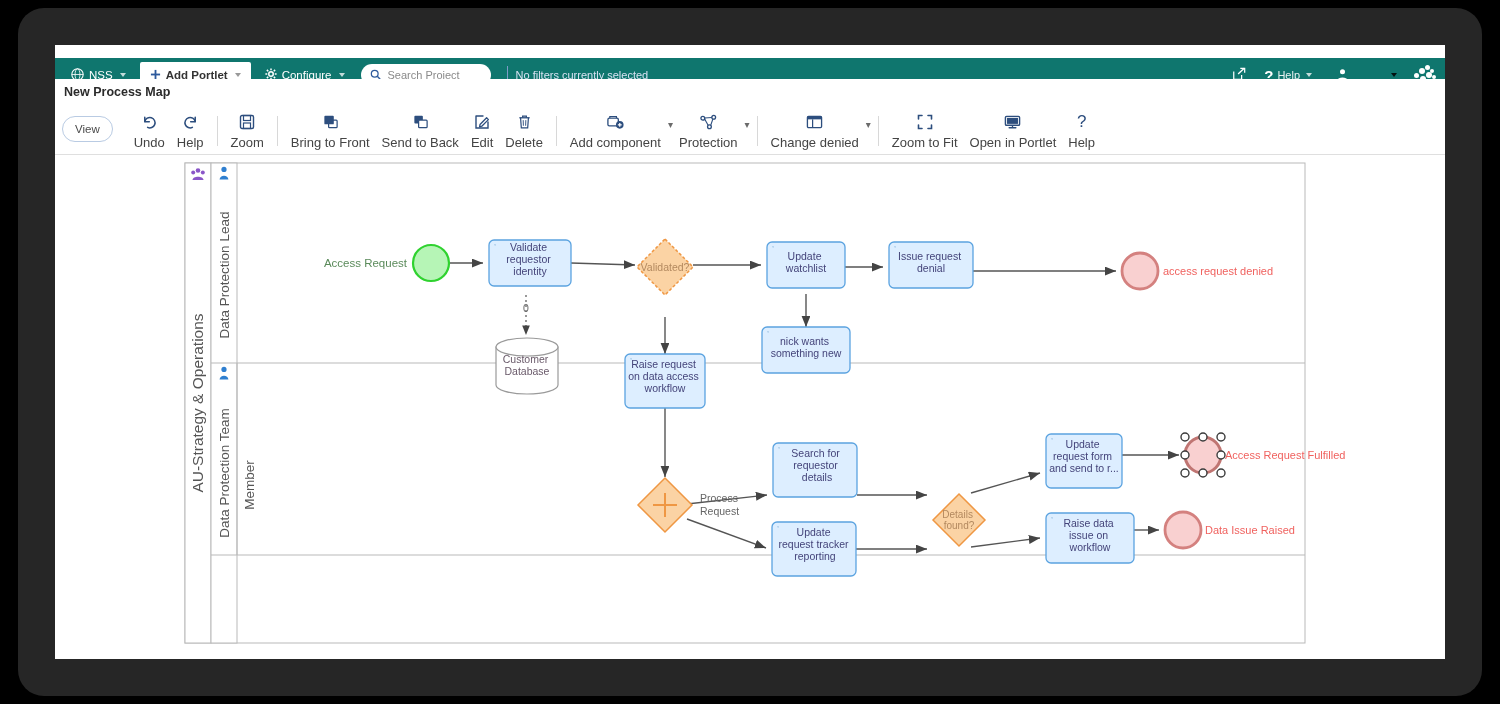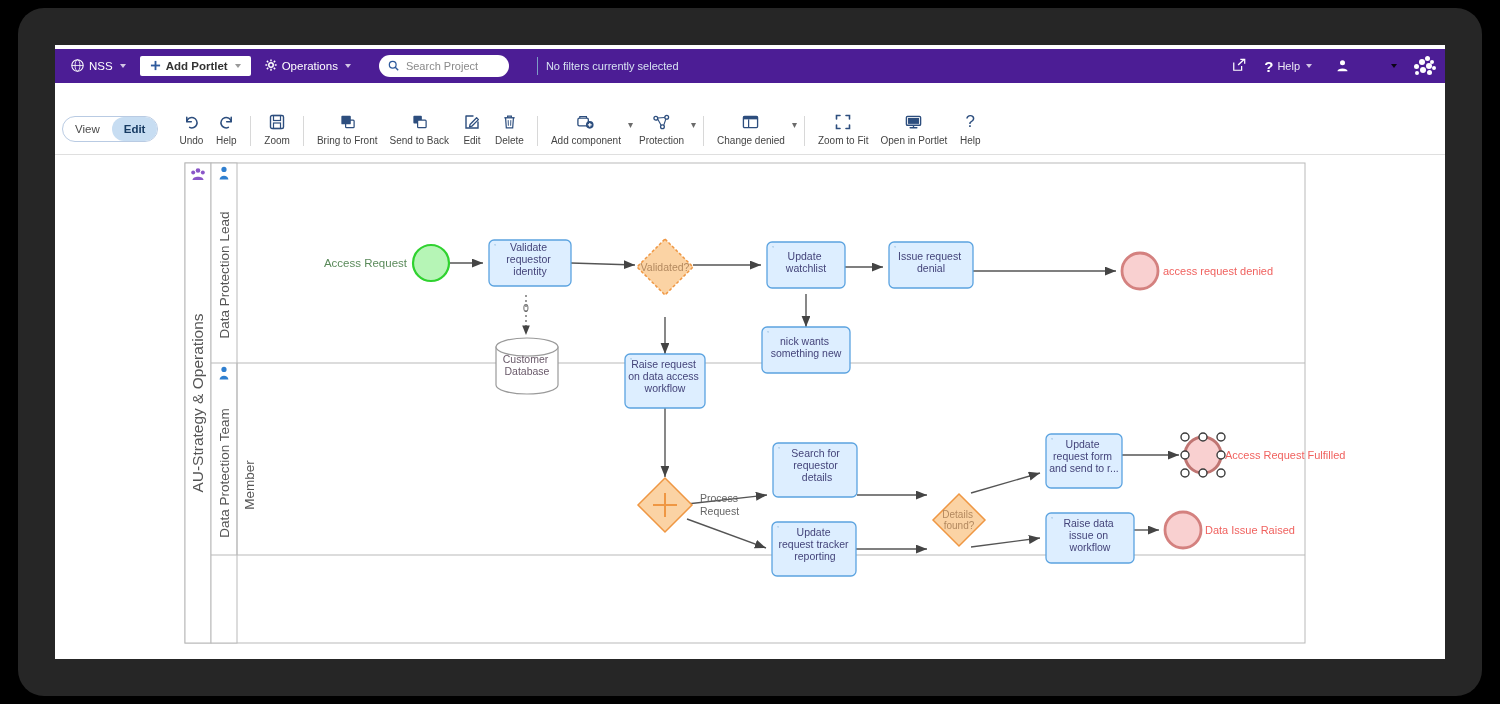--- a/index.html
+++ b/index.html
@@ -28,63 +28,63 @@
     position: absolute;
     left: 55px; top: 45px;
     width: 1390px; height: 614px;
     background: #ffffff;
     overflow: hidden;
   }
 
   
   .topbar {
     position: absolute;
-    left: 0; top: 4px;
+    left: 0; top: 13px;
     width: 1390px; height: 34px;
-    background: #4c1d95;
+    background: #0f766e;
     display: flex;
     align-items: center;
     padding: 0 8px;
   }
   .tb-item {
     display: flex; align-items: center;
     height: 24px;
     color: #ffffff;
     font-size: 11.5px;
     padding: 0 8px;
     gap: 5px;
     white-space: nowrap;
     cursor: default;
   }
   .tb-item.boxed {
     background: #ffffff;
     color: #333333;
     border-radius: 2px;
-    height: 20px;
+    height: 26px;
     margin: 0 6px;
     font-weight: bold;
     padding: 0 10px;
   }
   .caret {
     display: inline-block;
     width: 0; height: 0;
     border-left: 3.5px solid transparent;
     border-right: 3.5px solid transparent;
     border-top: 4px solid currentColor;
     opacity: .75;
     margin-left: 2px;
   }
   .search-box {
     display: flex; align-items: center;
     background: #ffffff;
     border-radius: 13px;
     height: 22px;
     width: 130px;
     padding: 0 9px;
-    margin: 0 20px;
+    margin: 0 8px;
     gap: 5px;
   }
   .search-box input {
     border: 0; outline: 0;
     font-size: 11px;
     color: #555;
     width: 96px;
     font-family: "Liberation Sans", sans-serif;
     background: transparent;
   }
@@ -142,20 +142,21 @@
   }
   .toggle {
     display: flex;
     align-items: center;
     border: 1px solid #b9cbe3;
     border-radius: 14px;
     height: 26px;
     margin-top: 9px;
     overflow: hidden;
     background: #fff;
+    flex-direction: column;
   }
   .toggle span {
     font-size: 11.5px;
     padding: 0 12px;
     line-height: 24px;
     color: #4a4a4a;
     cursor: pointer;
   }
   .toggle span.on {
     background: #c7ddf2;
@@ -173,21 +174,21 @@
     padding: 4px 6px 0 6px;
     cursor: pointer;
     color: #3a3a3a;
   }
   .tool .ico {
     height: 22px;
     display: flex; align-items: center; justify-content: center;
     color: #2d4e7e;
   }
   .tool .lbl {
-    font-size: 10px;
+    font-size: 13px;
     color: #444;
     margin-top: 2px;
     white-space: nowrap;
   }
   .tsep {
     width: 1px;
     height: 30px;
     background: #d8d8d8;
     margin: 9px 7px 0 7px;
   }
@@ -255,21 +256,21 @@
                 <line x1="8" y1="13" x2="8" y2="15.5"></line>
               <line x1="0.5" y1="8" x2="3" y2="8"></line>
                 <line x1="13" y1="8" x2="15.5" y2="8"></line>
               <line x1="2.5" y1="2.5" x2="4.3" y2="4.3"></line>
                 <line x1="11.7" y1="11.7" x2="13.5" y2="13.5"></line>
               <line x1="13.5" y1="2.5" x2="11.7" y2="4.3"></line>
                 <line x1="4.3" y1="11.7" x2="2.5" y2="13.5"></line>
             </g>
           </svg>
         </span>
-        <span>Operations</span>
+        <span>Configure</span>
         <span class="caret"></span>
       </div>
 
       <div class="search-box">
         <span>
           <svg width="11" height="11" viewBox="0 0 14 14">
             <circle cx="6" cy="6" r="4.3" fill="none" stroke="#2e5a9c" stroke-width="1.6"></circle>
             <line x1="9.2" y1="9.2" x2="13" y2="13" stroke="#2e5a9c" stroke-width="1.8"></line>
           </svg>
         </span>
@@ -312,20 +313,23 @@
           <i style="left:15px;top:8px;width:6px;height:6px"></i>
           <i style="left:3px;top:9px;width:5px;height:5px"></i>
           <i style="left:9px;top:12px;width:6px;height:6px"></i>
           <i style="left:16px;top:15px;width:5px;height:5px"></i>
           <i style="left:4px;top:16px;width:4px;height:4px"></i>
           <i style="left:21px;top:11px;width:4px;height:4px"></i>
         </div>
       </div>
     </div>
 
+    <div class="titlebar">
+      <div class="t">New Process Map</div>
+    </div>
 
     <div class="toolbar">
 
       <div class="toggle">
         <span>View</span>
         <span class="on">Edit</span>
       </div>
 
       <div class="tsep" style="visibility:hidden"></div>
 

